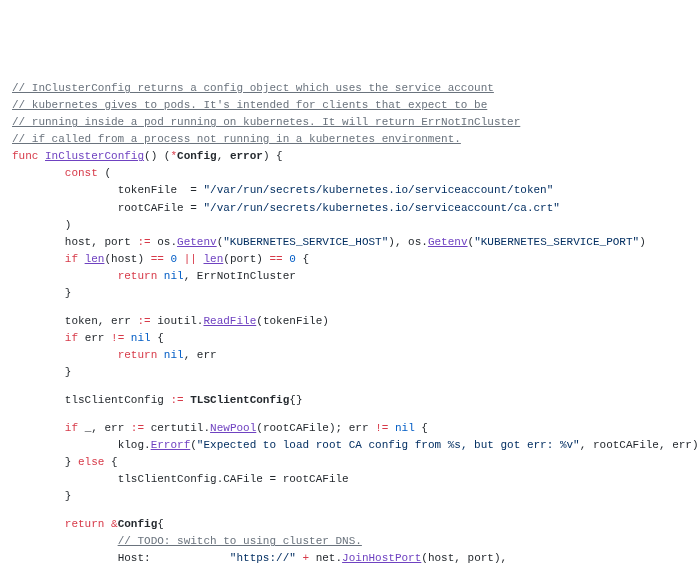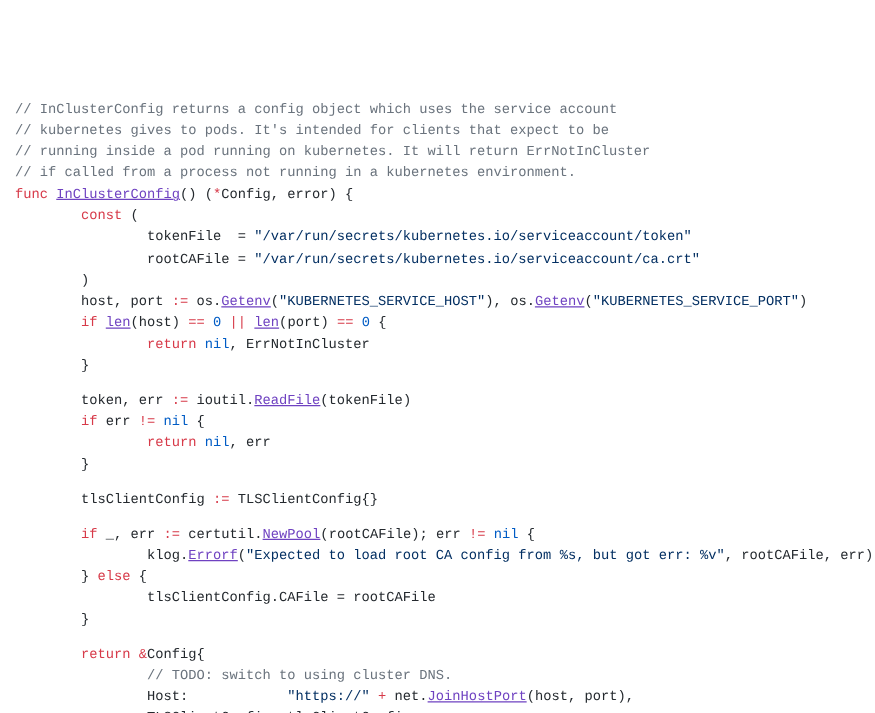--- a/index.html
+++ b/index.html
@@ -6,24 +6,24 @@
       margin: 0;
       padding: 12px;
       font-family: "SF Mono", Monaco, Menlo, Consolas, "Courier New", monospace;
       font-size: 11px;
       line-height: 1.55;
       background: #fff;
       color: #24292e;
       white-space: pre;
     }
     .code-block { display: block; }
-    .comment { color: #6a737d; }
+    .comment { color: #6a737d; text-decoration: underline; }
     .keyword { color: #d73a49; text-align: center; }
     .funcname { color: #6f42c1; text-decoration: underline; }
-    .typename { color: #24292e; }
+    .typename { color: #24292e; font-weight: bold; }
     .string { color: #032f62; }
     .number { color: #005cc5; }
     .ident { color: #24292e; }
     .op { color: #d73a49; }
     .constname { color: #005cc5; margin-top: 13px; }
     .line { display: block; min-height: 1em; }
   </style>
 </head>
 <body>
 

